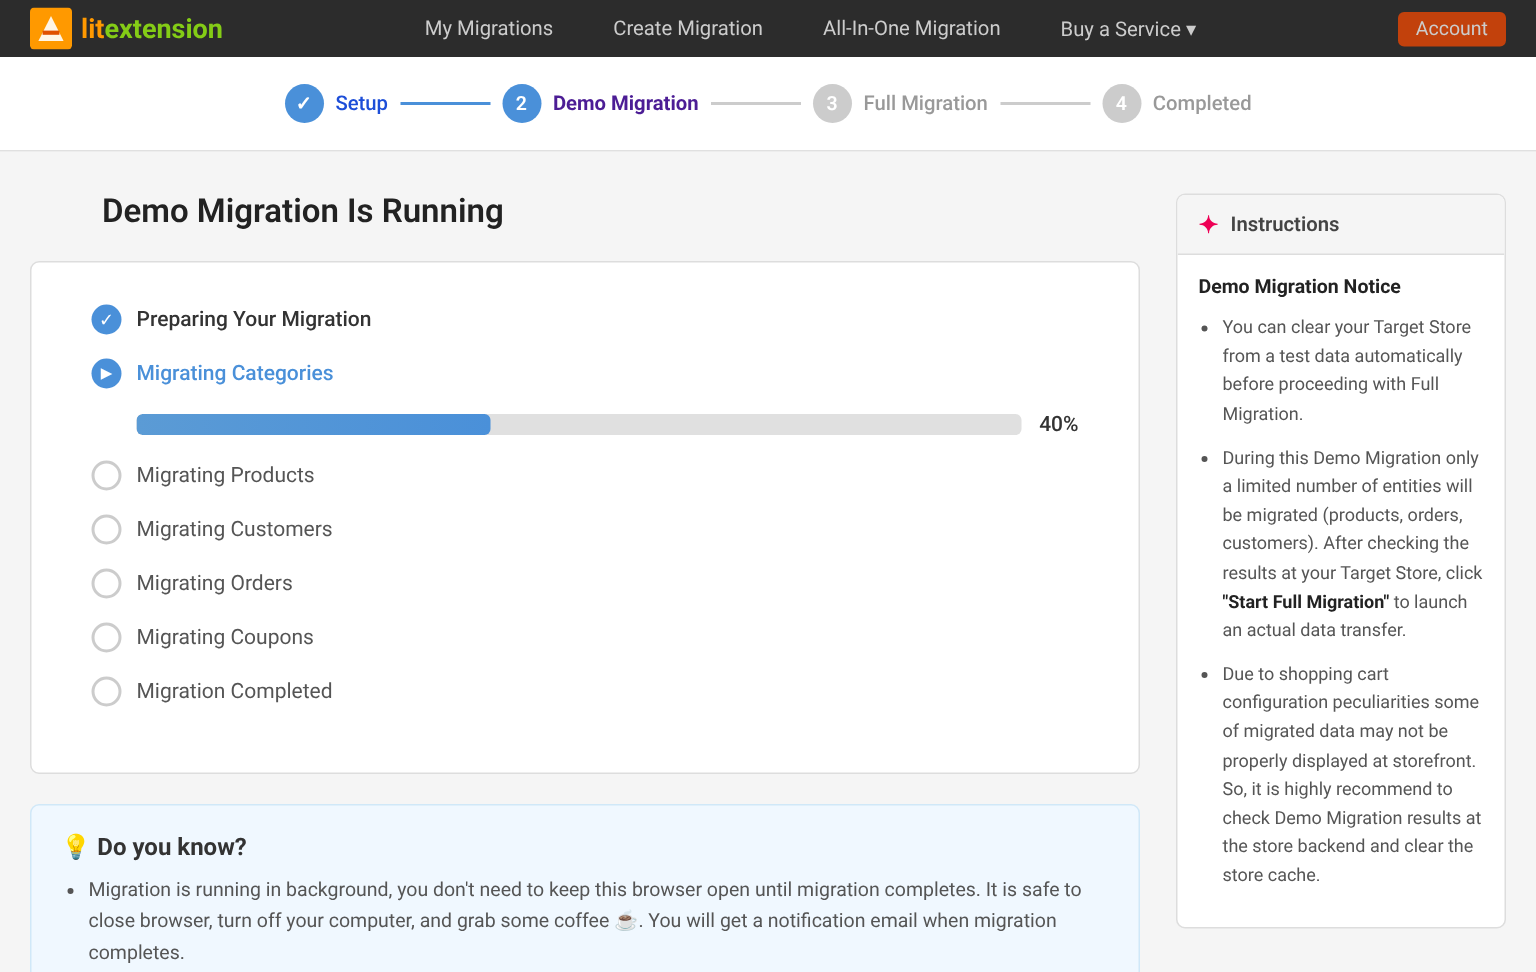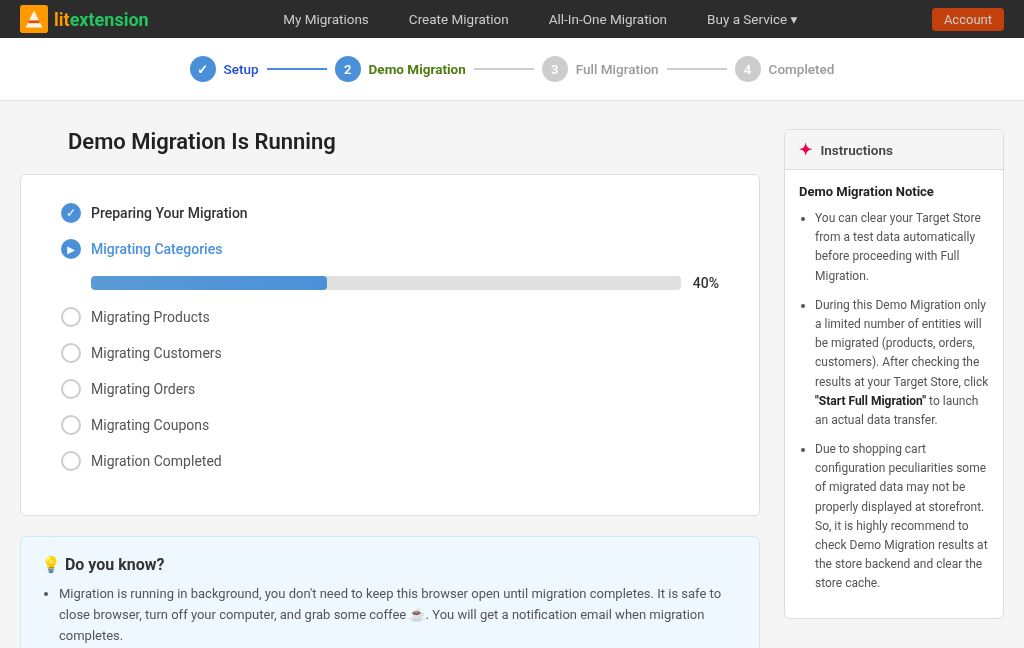--- a/index.html
+++ b/index.html
@@ -94,21 +94,21 @@
       color: #fff;
     }
     .step-circle.inactive {
       background: #ccc;
       color: #fff;
     }
     .step-label {
       font-size: 13.5px;
       font-weight: 500;
     }
-    .step-label.active { color: #4d7c0f; font-weight: 700; }
+    .step-label.active { color: #4c1d95; font-weight: 700; }
     .step-label.done { color: #1d4ed8; }
     .step-label.inactive { color: #999; }
     .step-connector {
       width: 60px;
       height: 2px;
       background: #ccc;
       margin: 0 8px;
     }
     .step-connector.done { background: #4a90d9; }
 
@@ -290,21 +290,21 @@
 <body>
 
 <nav class="navbar">
   <a class="navbar-brand" href="#">
     <svg class="brand-logo" viewBox="0 0 40 40">
       <rect width="40" height="40" rx="4" fill="#f90"></rect>
       <polygon points="8,32 20,8 32,32" fill="#fff" opacity="0.9"></polygon>
       <rect x="12" y="22" width="16" height="4" fill="#e05000"></rect>
     </svg>
     <span class="brand-text">
-      <span>lit</span><span style="color:#22c55e">extension</span>
+      <span>lit</span><span style="color:#84cc16">extension</span>
     </span>
   </a>
   <div class="navbar-links">
     <a class="nav-link" href="#">My Migrations</a>
     <a class="nav-link" href="#">Create Migration</a>
     <a class="nav-link" href="#">All-In-One Migration</a>
     <a class="nav-link nav-link-buy" href="#">Buy a Service ▾</a>
   </div>
   <div class="navbar-right">Account</div>
 </nav>

